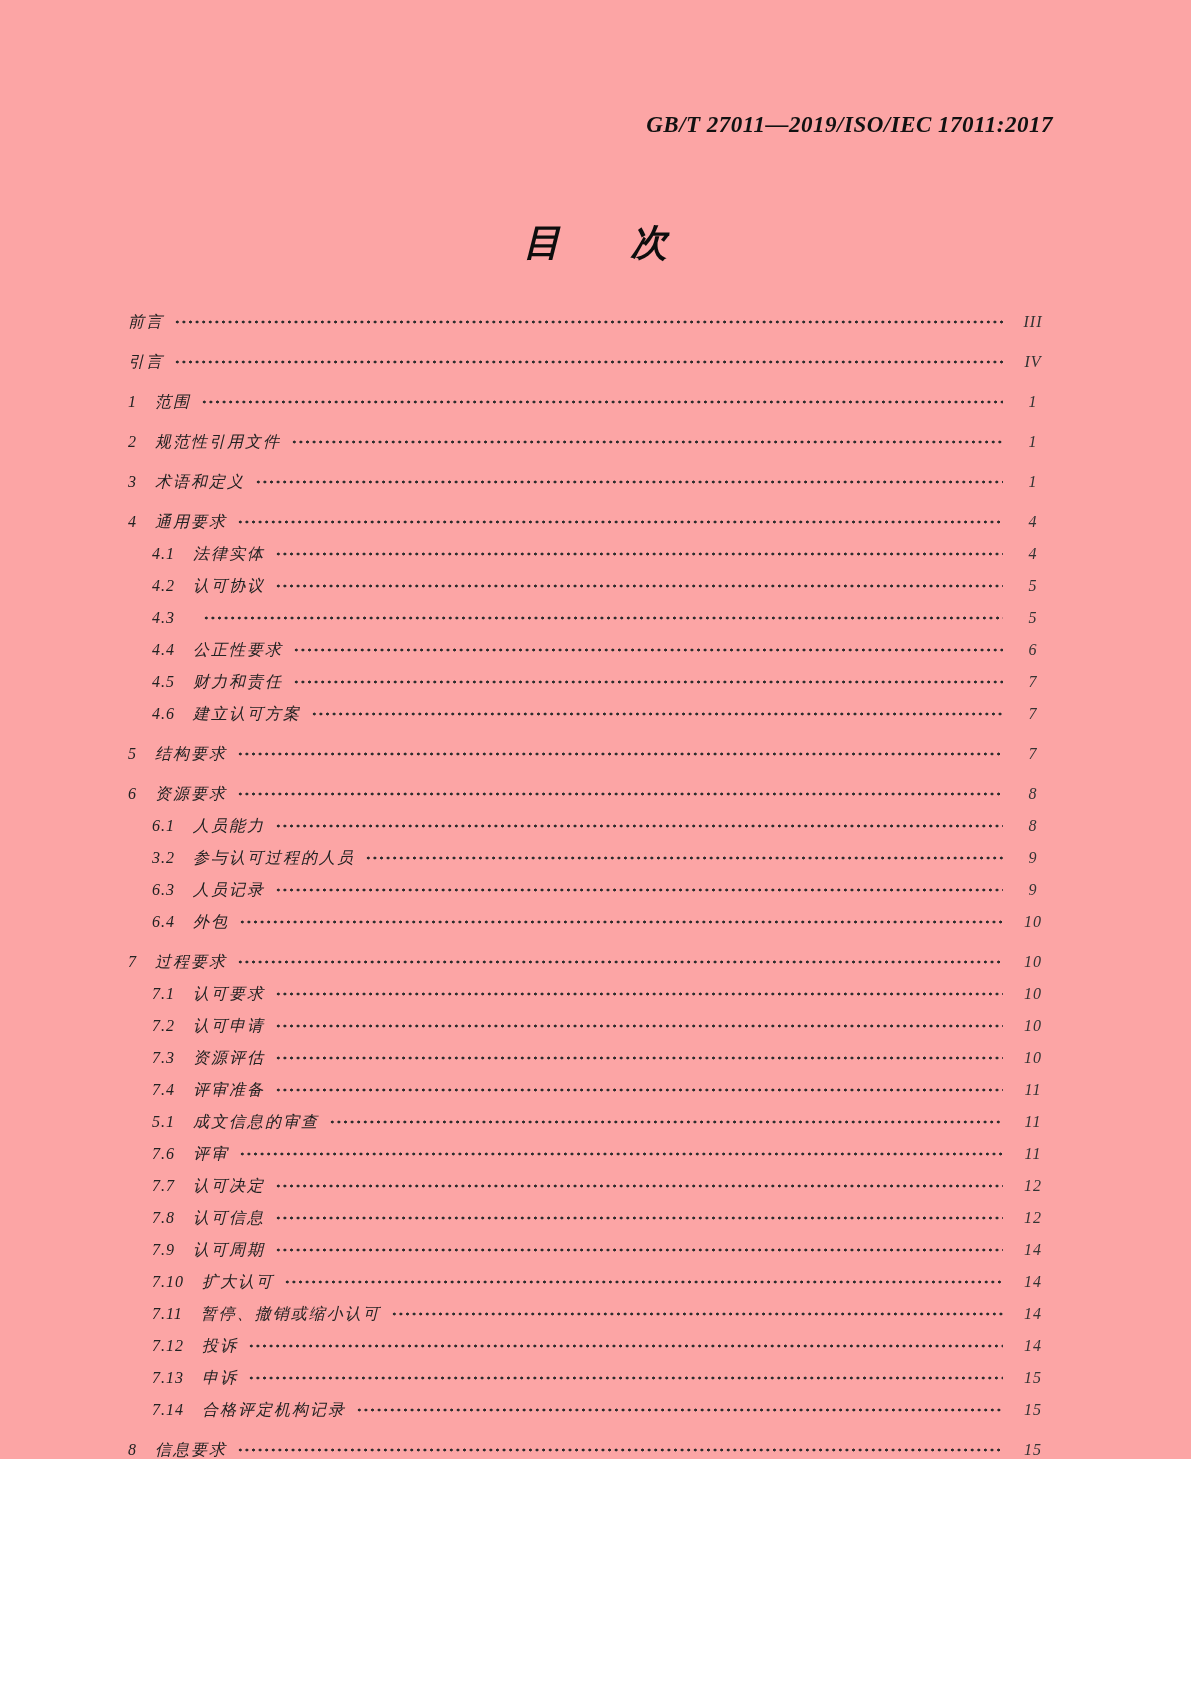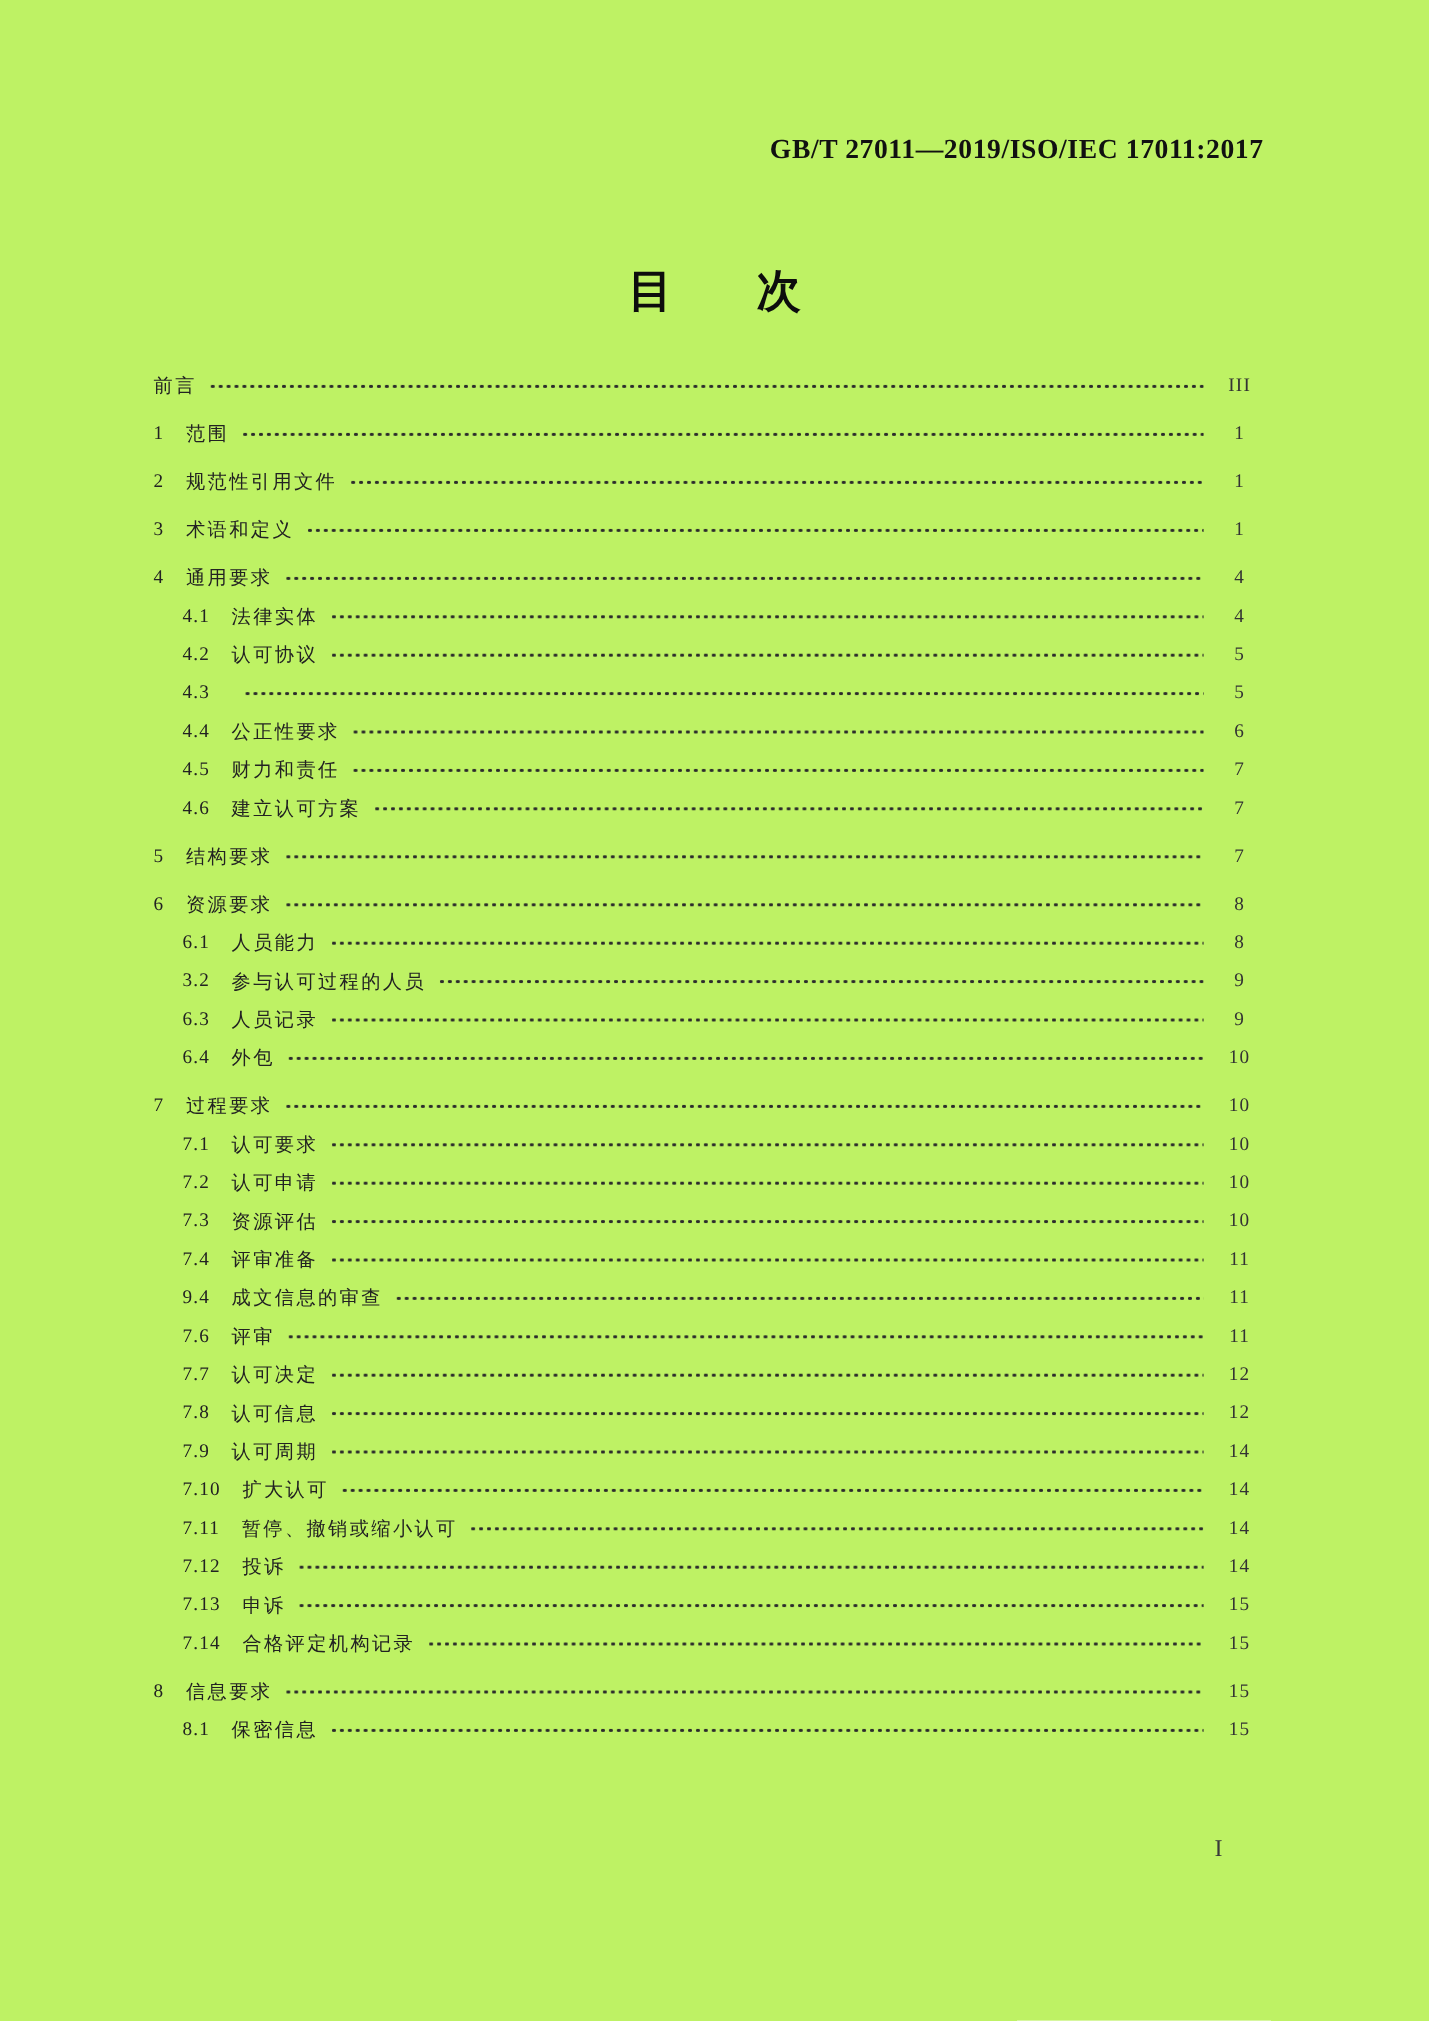--- a/index.html
+++ b/index.html
@@ -1,22 +1,23 @@
 <!DOCTYPE html>
 <html><head>
 <meta charset="utf-8">
 <style>
   html,body{margin:0;padding:0;background:#ffffff;}
   .page{
     position:relative;
-    width:1191px;height:1684px;
-    background:#bef264;
+    width:1191px;height:1459px;
+    background:#fca5a5;
     font-family:"Liberation Serif", serif;
     color:#1e1e1e;
     overflow:hidden;
+    font-style:italic;
   }
   .doc-number{
     position:absolute;
     top:112px;right:138px;
     font-size:23px;
     font-weight:700;
     letter-spacing:0.5px;
     color:#111;
     white-space:nowrap;
   }
@@ -92,20 +93,26 @@
   </div>
 
   <ul class="toc">
       <li class="toc-row level-0">
 
     <span class="title">前言</span>
     <span class="leader"></span>
     <span class="pagenum">III</span>
   </li>
       <li class="toc-row level-0">
+
+    <span class="title">引言</span>
+    <span class="leader"></span>
+    <span class="pagenum">IV</span>
+  </li>
+      <li class="toc-row level-0">
     <span class="num">1</span>
     <span class="title">范围</span>
     <span class="leader"></span>
     <span class="pagenum">1</span>
   </li>
       <li class="toc-row level-0">
     <span class="num">2</span>
     <span class="title">规范性引用文件</span>
     <span class="leader"></span>
     <span class="pagenum">1</span>
@@ -217,21 +224,21 @@
     <span class="leader"></span>
     <span class="pagenum">10</span>
   </li>
       <li class="toc-row level-1">
     <span class="num">7.4</span>
     <span class="title">评审准备</span>
     <span class="leader"></span>
     <span class="pagenum">11</span>
   </li>
       <li class="toc-row level-1">
-    <span class="num">9.4</span>
+    <span class="num">5.1</span>
     <span class="title">成文信息的审查</span>
     <span class="leader"></span>
     <span class="pagenum">11</span>
   </li>
       <li class="toc-row level-1">
     <span class="num">7.6</span>
     <span class="title">评审</span>
     <span class="leader"></span>
     <span class="pagenum">11</span>
   </li>

